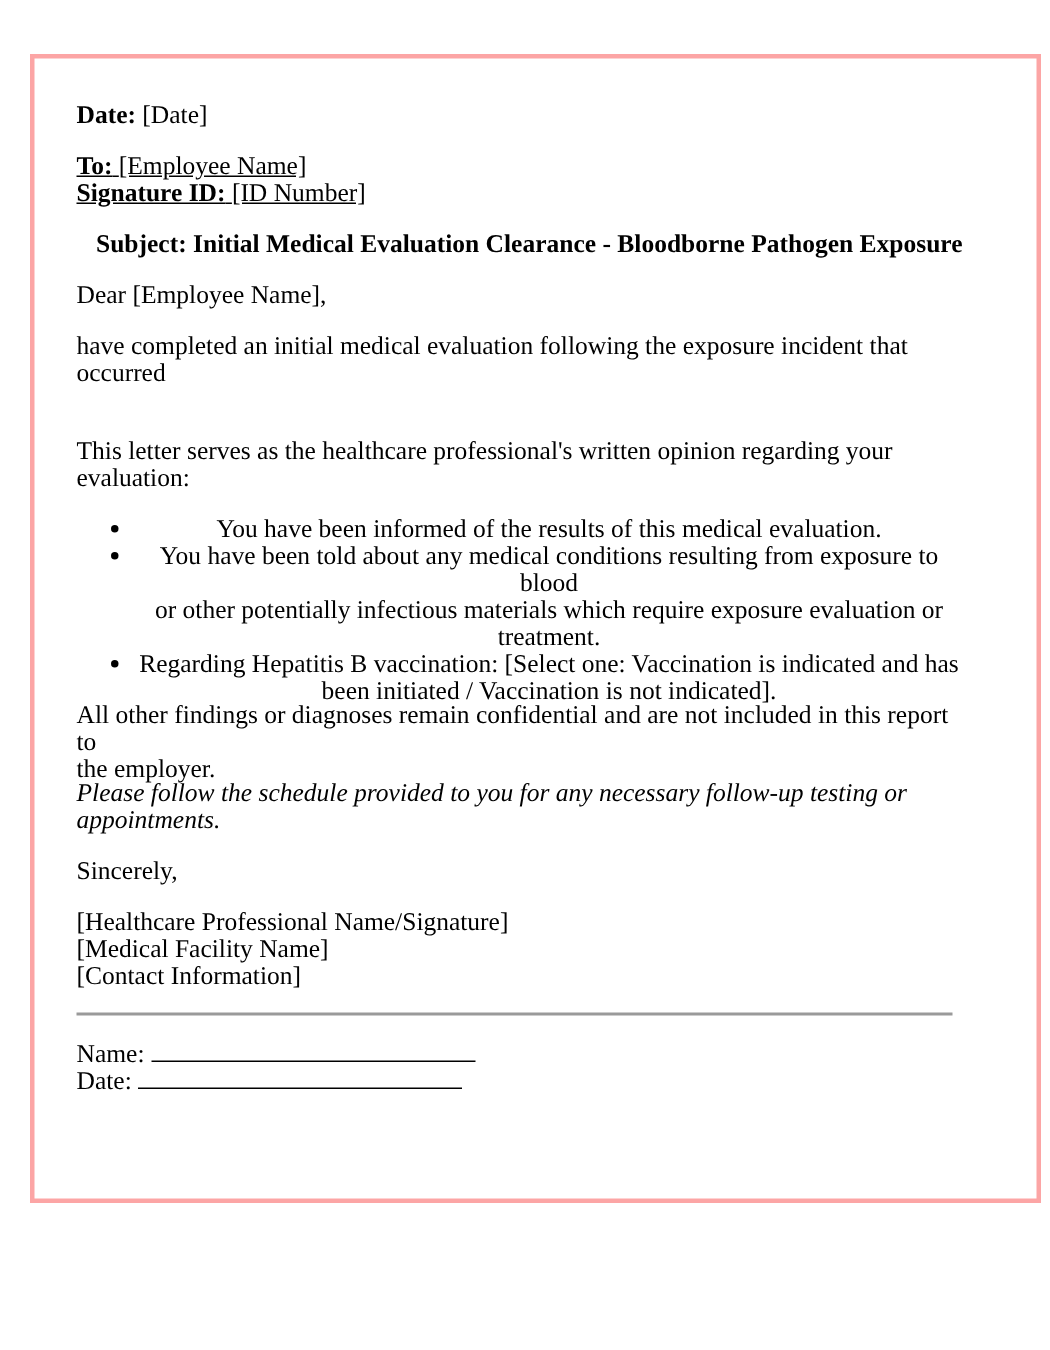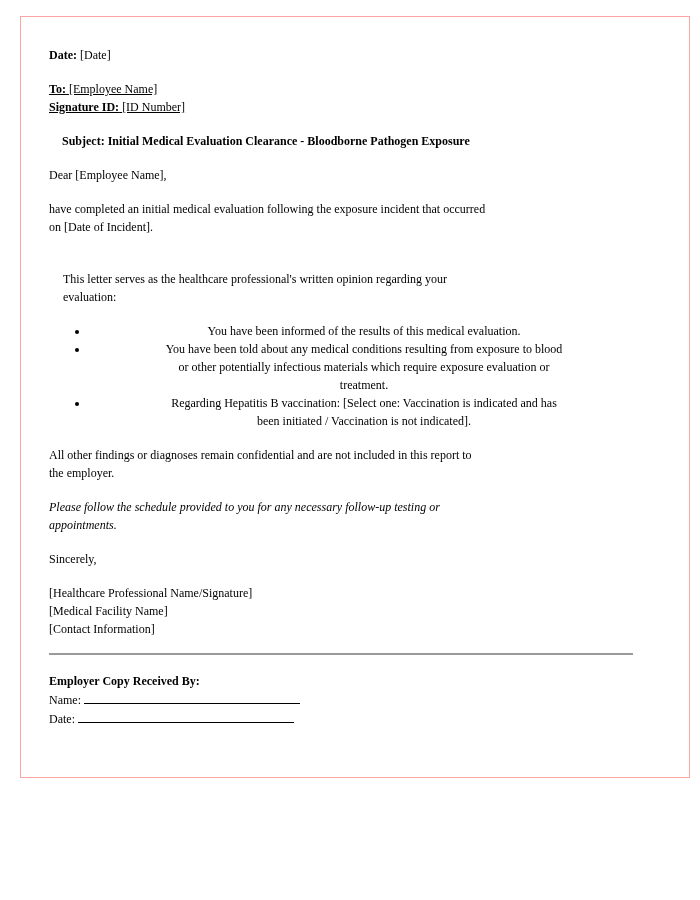--- a/index.html
+++ b/index.html
@@ -1,23 +1,23 @@
 <!DOCTYPE html>
 <html><head>
 <meta charset="utf-8">
 <style>
   html, body { margin: 0; padding: 0; background: #ffffff; }
   body { width: 700px; height: 900px; position: relative; font-family: "Liberation Serif", serif; color: #000; }
   .page {
-    position: absolute; left: 20px; top: 16px;
+    position: absolute; left: 20px; top: 36px;
     width: 612px; height: 760px;
-    border: 1px solid #fca5a5;
+    border: 3px solid #fca5a5;
     padding: 0 28px;
     box-sizing: content-box;
-    font-size: 12px; line-height: 18px;
+    font-size: 17px; line-height: 18px;
   }
   .b { font-weight: bold; }
   .line { display: block; }
   .blk { position: absolute; left: 28px; width: 590px; }
   ul { margin: 0; padding-left: 40px; }
   ul li { margin: 0; text-align: center; }
   hr.div { position: absolute; left: 28px; width: 584px; top: 636px; margin: 0; border: none; border-top: 2px solid #9a9a9a; height: 0; }
   .uline { display: inline-block; border-bottom: 1.5px solid #000; height: 13px; vertical-align: baseline; }
 </style>
 </head>
@@ -34,24 +34,23 @@
     <span class="line"><span class="b">To:</span> <span>[Employee Name]</span></span>
     <span class="line"><span class="b">Signature ID:</span> <span>[ID Number]</span></span>
   </div>
 
   <div class="blk b" style="top:115px;margin-left:13px;">Subject: Initial Medical Evaluation Clearance - Bloodborne Pathogen Exposure</div>
 
   <div class="blk" style="top:149px;">Dear [Employee Name],</div>
 
   <div class="blk" style="top:183px;">
     <span class="line">have completed an initial medical evaluation following the exposure incident that occurred</span>
-    <span class="line">on [Date of Incident].</span>
   </div>
 
-  <div class="blk" style="top:253px;margin-left:14px;">
+  <div class="blk" style="top:253px;">
     <span class="line">This letter serves as the healthcare professional's written opinion regarding your</span>
     <span class="line">evaluation:</span>
   </div>
 
   <div class="blk" style="top:305px;">
     <ul>
       <li>
         <span class="line">You have been informed of the results of this medical evaluation.</span>
       </li>
       <li>
@@ -80,18 +79,17 @@
 
   <div class="blk" style="top:567px;">
     <span class="line">[Healthcare Professional Name/Signature]</span>
     <span class="line">[Medical Facility Name]</span>
     <span class="line">[Contact Information]</span>
   </div>
 
   <hr class="div">
 
   <div class="blk" style="top:655px;">
-    <span class="line b">Employer Copy Received By:</span>
     <span class="line"><span>Name:</span> <span class="uline" style="width:216px;"></span></span>
     <span class="line"><span>Date:</span> <span class="uline" style="width:216px;"></span></span>
   </div>
 
 </div>
 
 </body></html>

